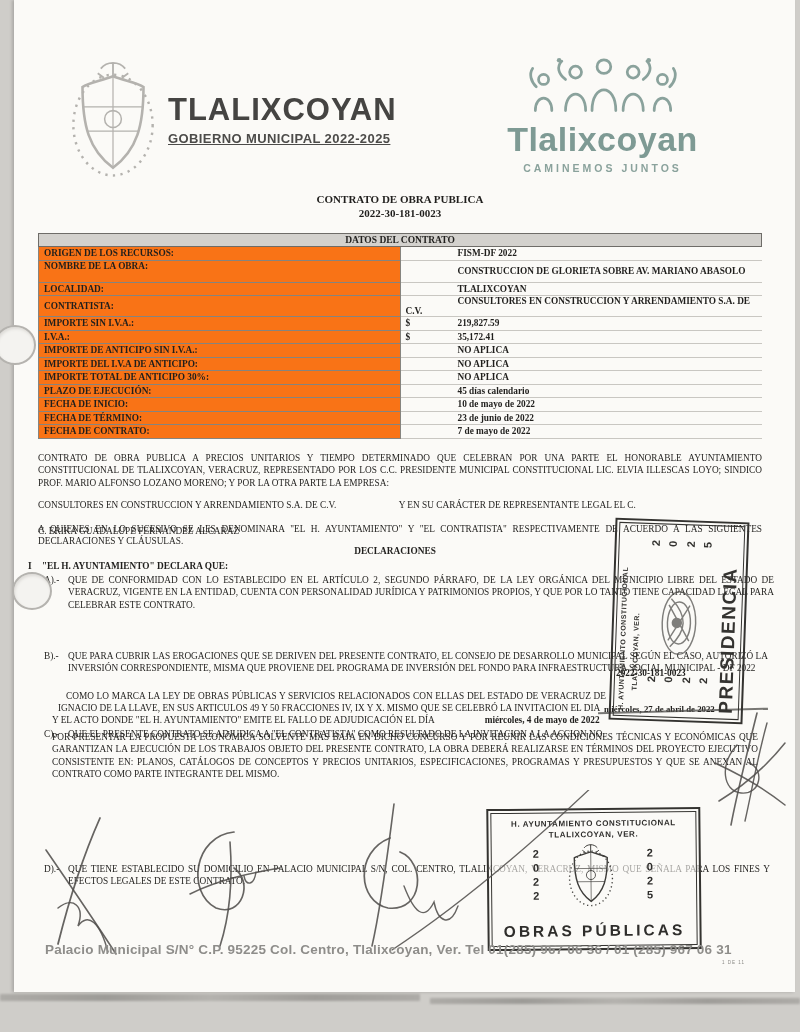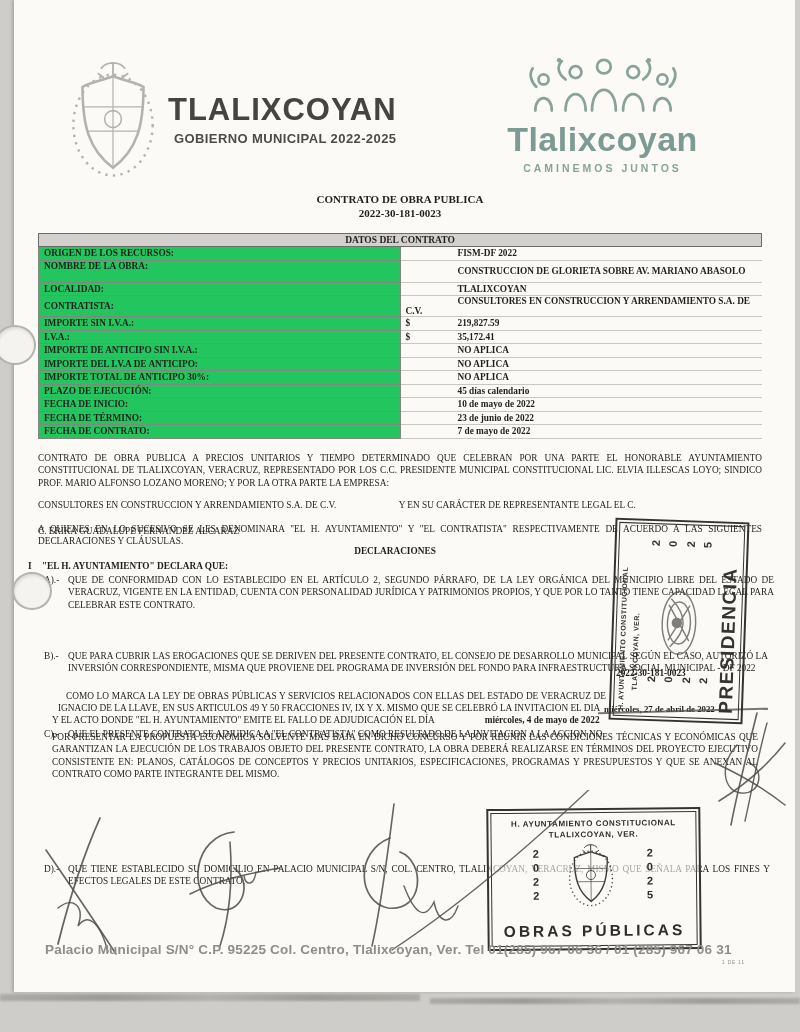--- a/index.html
+++ b/index.html
@@ -16,21 +16,21 @@
   .logo-right-name{font:bold 34px "Liberation Sans", sans-serif;letter-spacing:.5px;color:#7e9a94;}
   .logo-right-slogan{font:bold 10.5px "Liberation Sans", sans-serif;letter-spacing:3px;color:#8aa29c;margin-top:3px;}
   
   .doc-title{width:100%;text-align:center;font-weight:bold;font-size:11px;line-height:1.3;}
   
   table.contract{border-collapse:collapse;width:724px;table-layout:fixed;
                  font-size:9.3px;font-weight:bold;}
   table.contract th{background:#d3d1cd;border:1px solid #6e6c68;text-align:center;
                     font-size:9.5px;padding:1px 12px;}
   table.contract td{padding:0 5px;vertical-align:middle;height:12.5px;}
-  table.contract td.lbl{background:#22c55e;border:1px solid #86847f;width:186px;font-family:Liberation Serif, serif;}
+  table.contract td.lbl{background:#f97316;border:1px solid #86847f;width:186px;font-family:Liberation Serif, serif;}
   table.contract td.val{border-bottom:1px solid #c9c7c2;border-left:1px solid #6e6c68;}
   table.contract tr.tall td{height:21px;}
   .cur{display:inline-block;width:52px;}
   
   .para{font-size:9.3px;line-height:1.32;text-align:justify;}
   .bold{font-weight:bold;}
   .center{text-align:center;}
   .decl-item{position:relative;padding-left:24px;}
   .decl-label{position:absolute;left:0;top:0;font-weight:normal;}
   
@@ -92,21 +92,21 @@
 
 <div class="page"></div>
 
 <div class="abs" style="left:58px;top:58px;width:150px;height:122px;">
   <svg viewBox="0 0 60 80" width="110" height="122" class="crest-left">
       <use href="#crest-sym"></use>
     </svg>
 </div>
 <div class="abs" style="left:168px;top:92px;">
   <div class="logo-left-name">TLALIXCOYAN</div>
-  <div class="logo-left-sub" style="margin-top:3px;margin-left:6px;">GOBIERNO MUNICIPAL 2022-2025</div>
+  <div class="logo-left-sub" style="margin-top:3px;text-decoration:underline;">GOBIERNO MUNICIPAL 2022-2025</div>
 </div>
 
 <div class="abs logo-right" style="left:495px;top:52px;width:215px;">
   <svg viewBox="0 0 174 70" width="160" height="64" style="color:#8aa29c;">
       <use href="#people-sym"></use>
     </svg>
   <div class="logo-right-name">Tlalixcoyan</div>
   <div class="logo-right-slogan">CAMINEMOS JUNTOS</div>
 </div>
 

